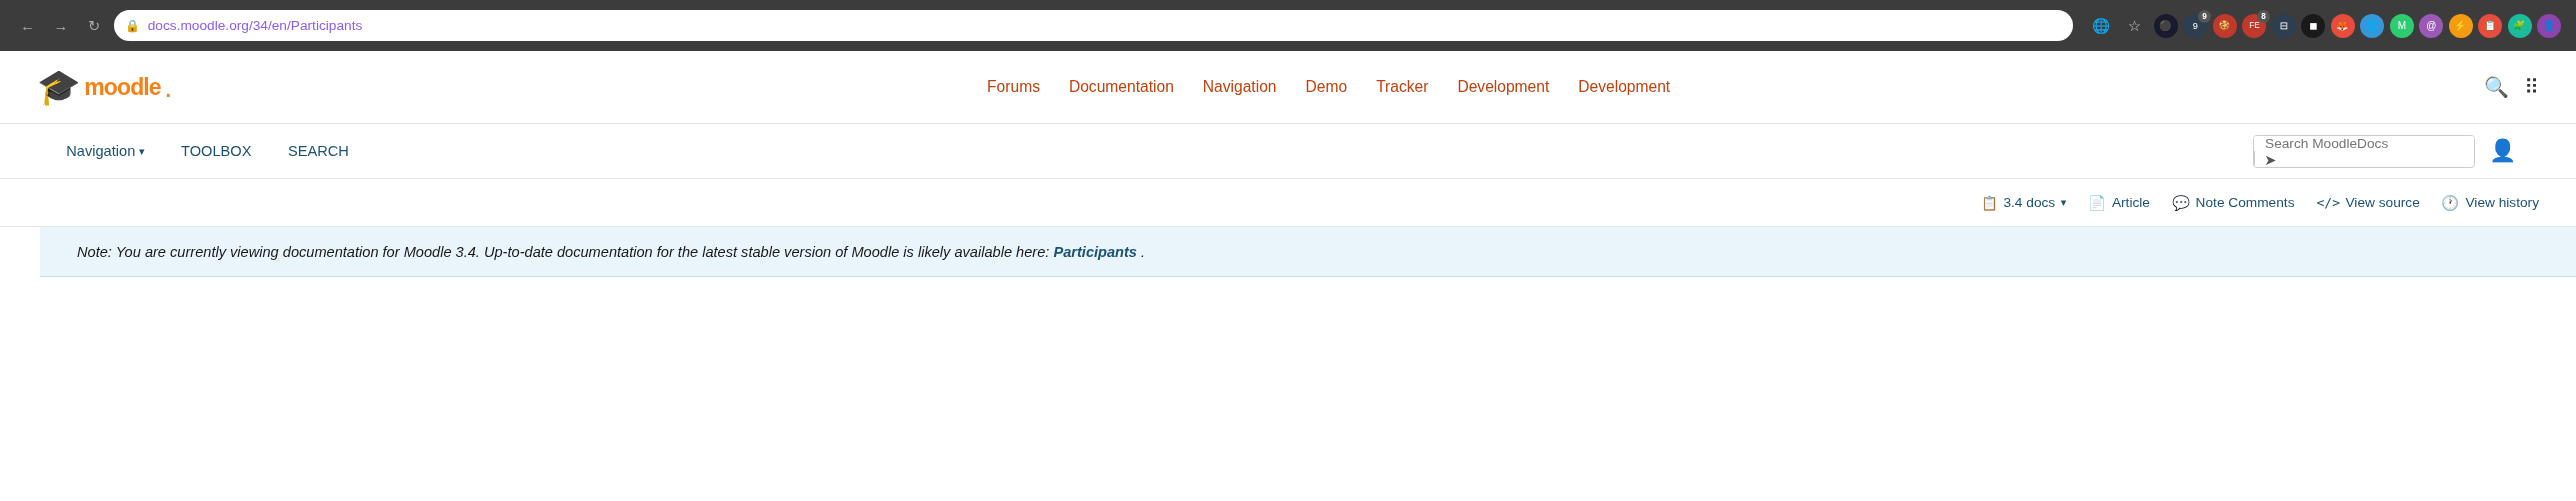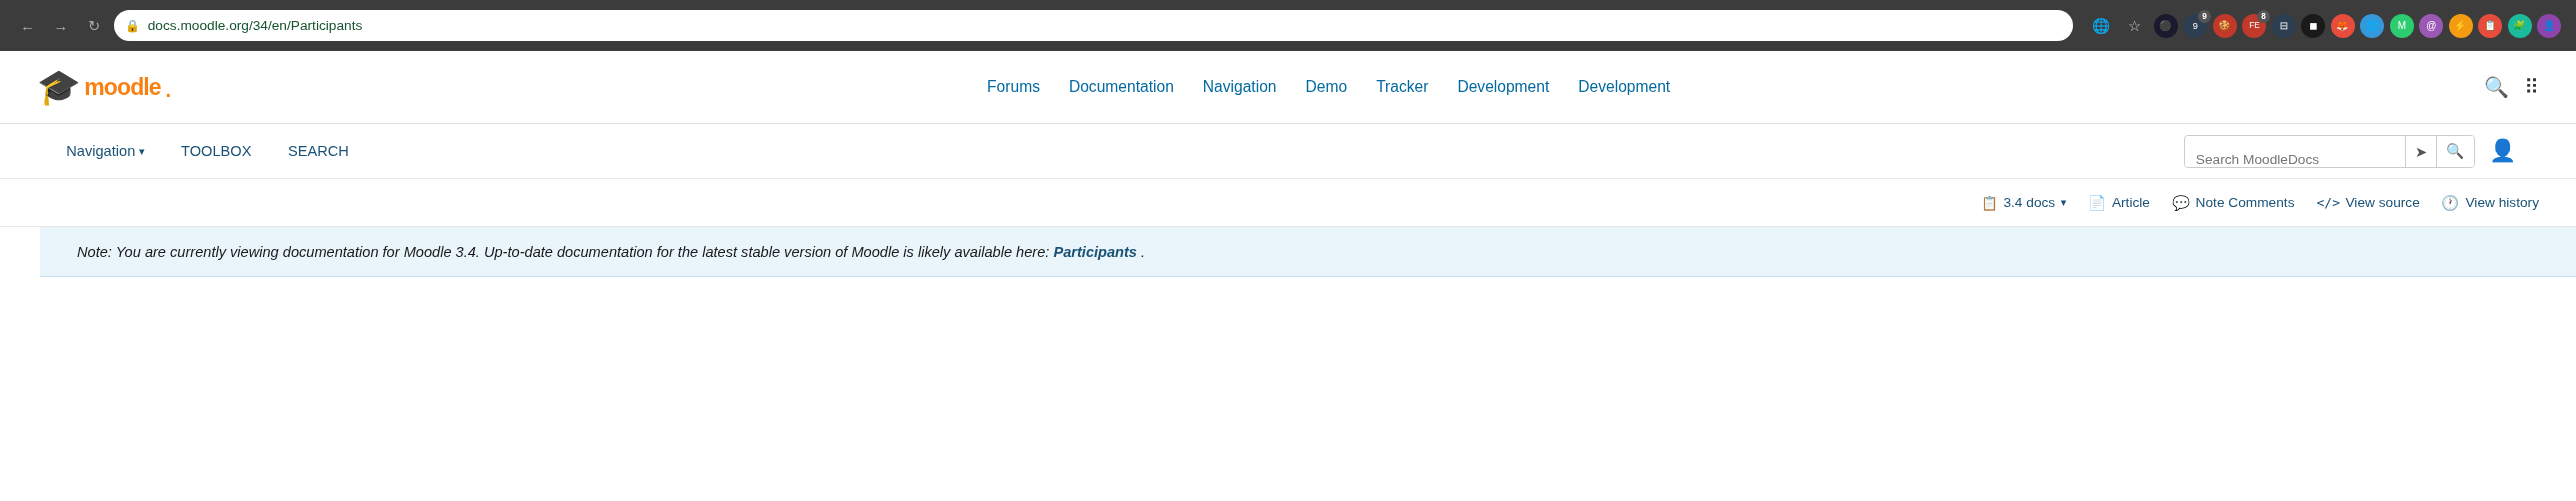--- a/index.html
+++ b/index.html
@@ -30,21 +30,21 @@
       background: #fff;
       border-radius: 18.3px;
       display: flex;
       align-items: center;
       padding: 0 11px;
       gap: 7.3px;
       font-size: 13.7px;
       color: #333;
     }
     .address-icon { color: #888; font-size: 12px; }
-    .address-text { flex: 1; font-size: 13.7px; color: #14532d; }
+    .address-text { flex: 1; font-size: 13.7px; color: #8b5cf6; }
     .browser-actions {
       display: flex;
       align-items: center;
       gap: 5.5px;
       margin-left: 7.3px;
     }
     .browser-action-btn {
       width: 27.5px; height: 27.5px;
       background: transparent;
       border: none;
@@ -103,21 +103,21 @@
       font-size: 29px;
     }
     .header-nav {
       display: flex;
       align-items: center;
       gap: 29px;
     }
     .header-nav-item {
       font-size: 15.6px;
       font-weight: 500;
-      color: #0369a1;
+      color: #c2410c;
       cursor: pointer;
       text-decoration: none;
     }
     .header-icons {
       display: flex;
       align-items: center;
       gap: 14.6px;
     }
     .header-search-icon {
       font-size: 20px;
@@ -158,25 +158,26 @@
       padding: 5.5px 7.3px;
     }
     .toolbar-nav-btn .chevron { font-size: 11px; }
     .toolbar-right {
       display: flex;
       align-items: center;
       gap: 14.6px;
     }
     .search-box {
       display: flex;
-      align-items: flex-end;
+      align-items: flex-start;
       border: 0.9px solid #ccc;
       border-radius: 3.7px;
       overflow: hidden;
       height: 33px;
+      flex-direction: column;
     }
     .search-input {
       border: none;
       outline: none;
       padding: 0 11px;
       font-size: 13.7px;
       width: 220px;
       color: #333;
     }
     .search-go-btn {

